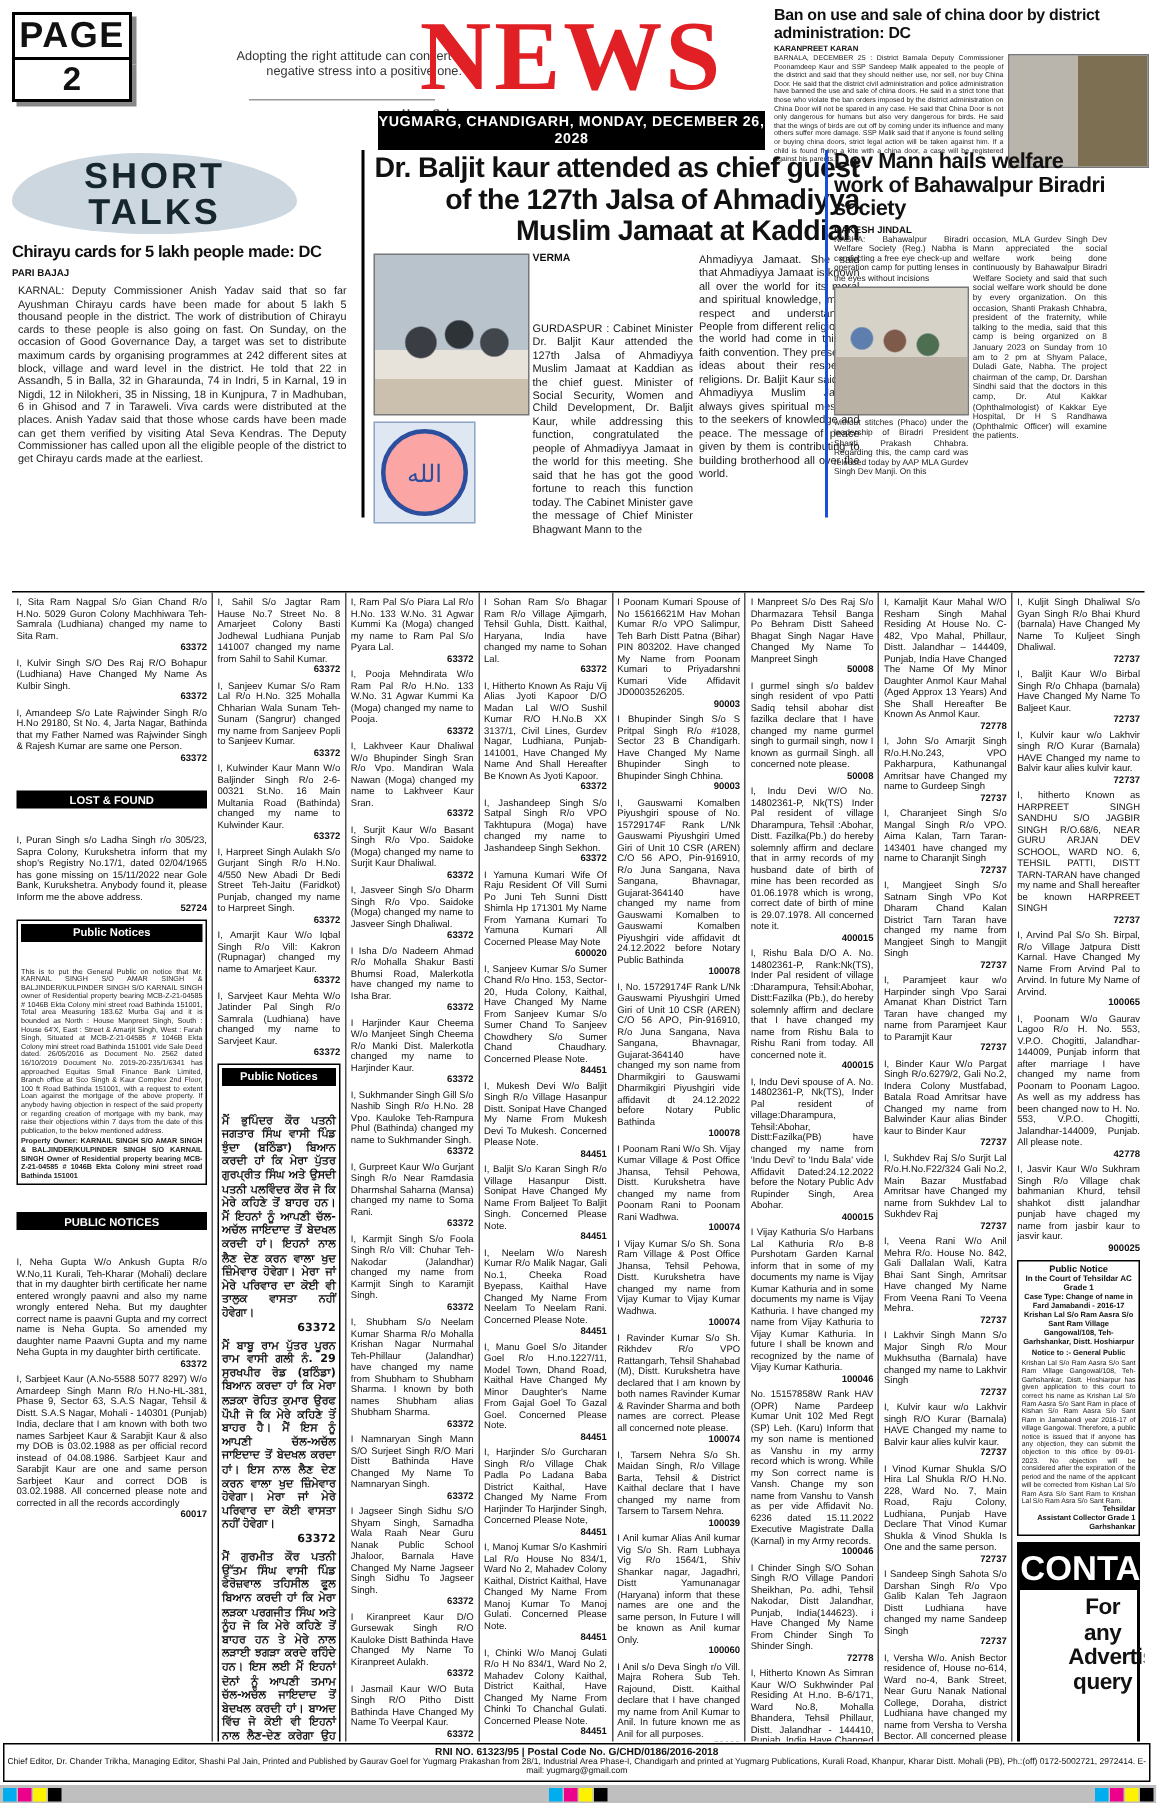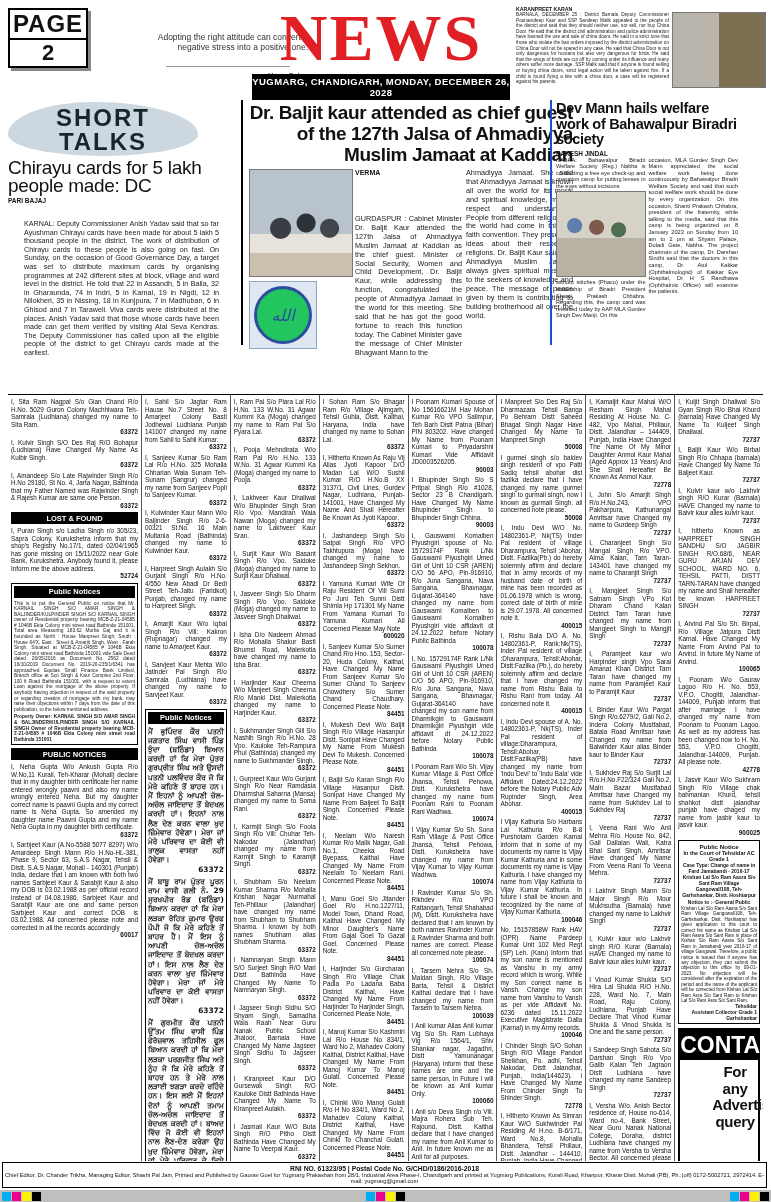--- a/index.html
+++ b/index.html
@@ -27,39 +27,39 @@
   .photo{background:linear-gradient(135deg,#c9c2b8 0 45%,#8d9aa6 45% 100%);}
   .china .photo{width:92px;height:74px;border:1px solid #777;
      background:linear-gradient(90deg,#b9b4ac 0 50%,#7d6f52 50% 100%);}
   
   #row2{position:absolute;left:0;top:100px;width:771px;height:245px;}
   .shorttalks{position:absolute;left:0;top:0;width:243px;height:245px;border-right:2px solid #000;
               padding:2px 6px 0 8px;box-sizing:border-box;}
   .bubble{width:190px;height:54px;background:#ccd7df;border-radius:45% 55% 50% 50%/60% 60% 40% 40%;
           text-align:center;color:#16262e;font-weight:bold;font-size:24px;line-height:24px;
           letter-spacing:2px;padding-top:4px;box-sizing:border-box;}
-  .shorttalks h2{margin:3px 0 2px;font-size:19px;line-height:18px;font-weight:normal;letter-spacing:-.3px;}
+  .shorttalks h2{margin:3px 0 2px;font-size:11px;line-height:18px;font-weight:bold;letter-spacing:-.3px;}
   .shorttalks .by{font-size:6.5px;font-weight:bold;margin:1px 0;}
-  .shorttalks p{margin:16px;font-size:7.2px;line-height:8.6px;text-align:justify;color:#222;}
+  .shorttalks p{margin:4px;font-size:7.2px;line-height:8.6px;text-align:justify;color:#222;}
   .mainart{position:absolute;left:245px;top:0;width:332px;height:245px;padding:0 4px;box-sizing:border-box;}
   .mainart h1{margin:2px 0 4px;font-size:19px;line-height:21px;font-weight:bold;text-align:right;
               letter-spacing:-.4px;}
   .mainbody{display:flex;gap:4px;}
   .mainleft{width:102px;flex:none;}
   .main-photo{width:102px;height:106px;border:1px solid #777;
       background:
         radial-gradient(circle at 30% 55%, #3a3e44 0 10px, transparent 11px),
         radial-gradient(circle at 55% 50%, #2e3338 0 9px, transparent 10px),
         radial-gradient(circle at 78% 55%, #41464c 0 9px, transparent 10px),
         linear-gradient(#b9c3cb 0 60%,#e7e3da 60% 78%,#cbbfae 78% 100%);}
   .plate{width:66px;height:66px;margin-top:4px;border:1px solid #8fa6c5;background:#dfe7f2;
          display:flex;align-items:center;justify-content:center;}
-  .plate .disc{width:52px;height:52px;border-radius:50%;background:#22c55e;border:3px solid #2b4f9e;
+  .plate .disc{width:52px;height:52px;border-radius:50%;background:#fca5a5;border:3px solid #2b4f9e;
          display:flex;align-items:center;justify-content:center;font-size:16px;color:#2b4f9e;
-         font-family:"DejaVu Sans",sans-serif;font-style:italic;}
+         font-family:"DejaVu Sans",sans-serif;}
   .mainart .by{font-size:7px;font-weight:bold;margin:0;}
   .mainart p{margin:0;font-size:7.3px;line-height:8.9px;text-align:justify;flex:1;color:#1a1a1a;}
   .devart{position:absolute;left:550px;top:0;width:192px;height:245px;padding:0 4px 0 4px;
           box-sizing:border-box;border-left:2px solid #1d4ed8;}
   .devart h1{margin:1px 0 2px;font-size:14.5px;line-height:15.5px;font-weight:bold;letter-spacing:-.3px;}
   .devart .by{font-size:6.4px;font-weight:bold;margin:0;}
   .devcols{display:flex;gap:3px;}
   .devcols p{margin:0;font-size:5.6px;line-height:6.6px;text-align:justify;color:#222;}
   .dev-photo{width:88px;height:84px;border:1px solid #777;margin:2px 0;
       background:
@@ -73,21 +73,21 @@
        line-height:47px;color:#8f8f8f;letter-spacing:14px;text-shadow:1px 1px 0 #fff,2px 2px 0 #6d6d6d;}
   #classcols{position:absolute;left:8px;top:394px;width:755px;height:766px;display:flex;
        border-top:1px solid #000;}
   .col{flex:1;min-width:0;border-right:1px solid #555;padding:3px 3px 0 3px;box-sizing:border-box;
        overflow:hidden;}
   .col:last-child{border-right:none;}
   .col.wide{flex:none;width:134px;}
   .ad{font-size:6.35px;line-height:7.5px;text-align:justify;margin-bottom:3px;color:#111;}
   .ad .code{display:block;text-align:right;font-weight:bold;}
   .hdr-black{background:#000;color:#fff;text-align:center;font-weight:bold;font-size:7.5px;
-       padding:1.5px 0;margin:3px 0;}
+       padding:1.5px 0;margin:18px 0;}
   .boxed{border:1px solid #000;padding:2px;margin-bottom:3px;}
   .tiny{font-size:4.8px;line-height:5.6px;text-align:justify;color:#222;}
   .punjabi .ad{font-family:"DejaVu Sans",sans-serif;font-size:7.4px;line-height:9.2px;font-weight:bold;}
   .court{border:1px solid #000;padding:2px;margin:4px 0;}
   .court .t1{font-weight:bold;font-size:6.2px;text-align:center;}
   .court .t2{font-weight:bold;font-size:5.4px;text-align:center;}
   .court .t3{font-weight:bold;font-size:5px;text-align:center;margin-bottom:1px;}
   .court .bd{font-size:4.6px;line-height:5.4px;text-align:justify;}
   .court .sg{font-size:5px;font-weight:bold;text-align:right;}
   .contact{border:2px solid #000;margin:4px 0;text-align:center;}
@@ -118,20 +118,21 @@
     <div class="quote">
       <span>Adopting the right attitude can convert a negative stress into a positive one.</span>
       <hr>
       <div class="auth">Hans Selye</div>
     </div>
     <div class="masthead">
       <div class="news">NEWS</div>
       <div class="datebar">YUGMARG, CHANDIGARH, MONDAY, DECEMBER 26, 2028</div>
     </div>
     <article class="china">
+      <h1>Ban on use and sale of china door by district administration: DC</h1>
       <div class="by">KARANPREET KARAN</div>
       <div class="bodyrow">
         <p>BARNALA, DECEMBER 25 : District Barnala Deputy Commissioner Poonamdeep Kaur and SSP Sandeep Malik appealed to the people of the district and said that they should neither use, nor sell, nor buy China Door. He said that the district civil administration and police administration have banned the use and sale of china doors. He said in a strict tone that those who violate the ban orders imposed by the district administration on China Door will not be spared in any case. He said that China Door is not only dangerous for humans but also very dangerous for birds. He said that the wings of birds are cut off by coming under its influence and many others suffer more damage. SSP Malik said that if anyone is found selling or buying china doors, strict legal action will be taken against him. If a child is found flying a kite with a china door, a case will be registered against his parents.</p>
         <div class="photo"></div>
       </div>
     </article>
   </header>
 
   <div id="row2">
     <section class="shorttalks">

